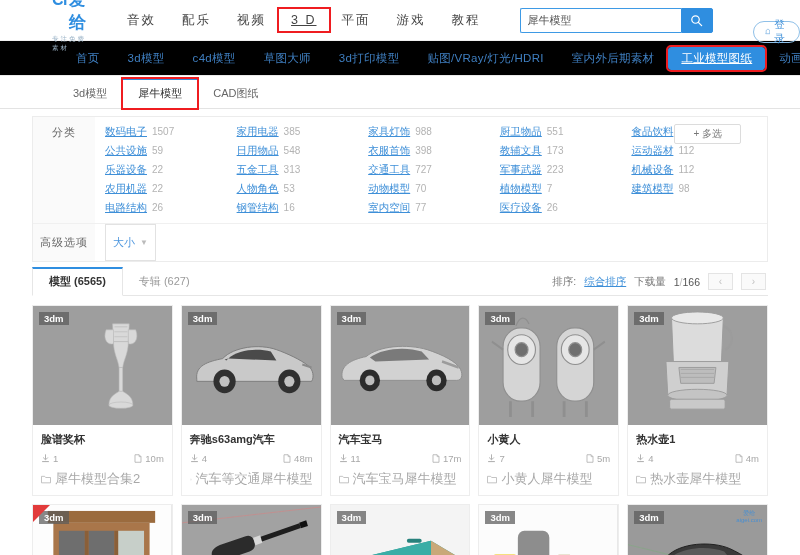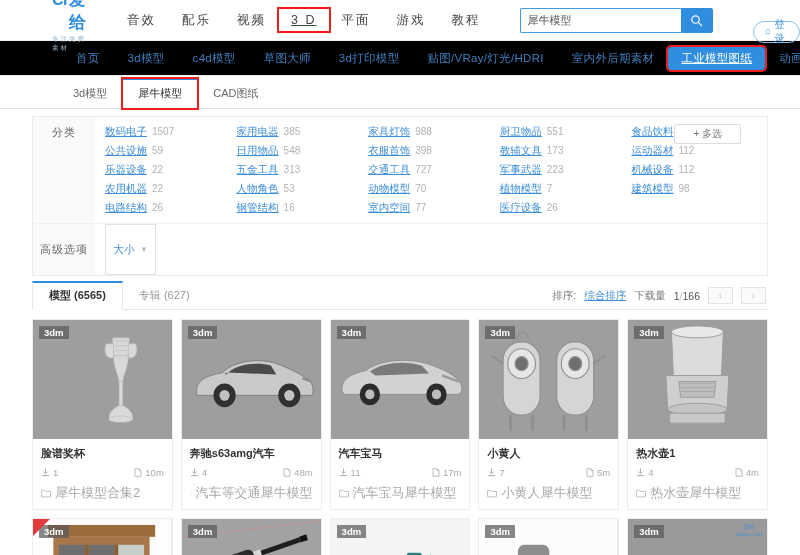--- a/index.html
+++ b/index.html
@@ -230,21 +230,21 @@
     flex: 1;
     display: flex;
     align-items: center;
     padding-left: 10px;
   }
   .size-select {
     border: 1px solid #e2e2e2;
     background: #fff;
     font-size: 11px;
     color: #4d96de;
-    padding: 17px 7px;
+    padding: 10px 7px;
     display: flex;
     align-items: center;
     gap: 5px;
     cursor: pointer;
   }
   .caret { color: #bbb; font-size: 8px; }
 
   
   .result-bar {
     margin: 6px 32px 0 32px;

